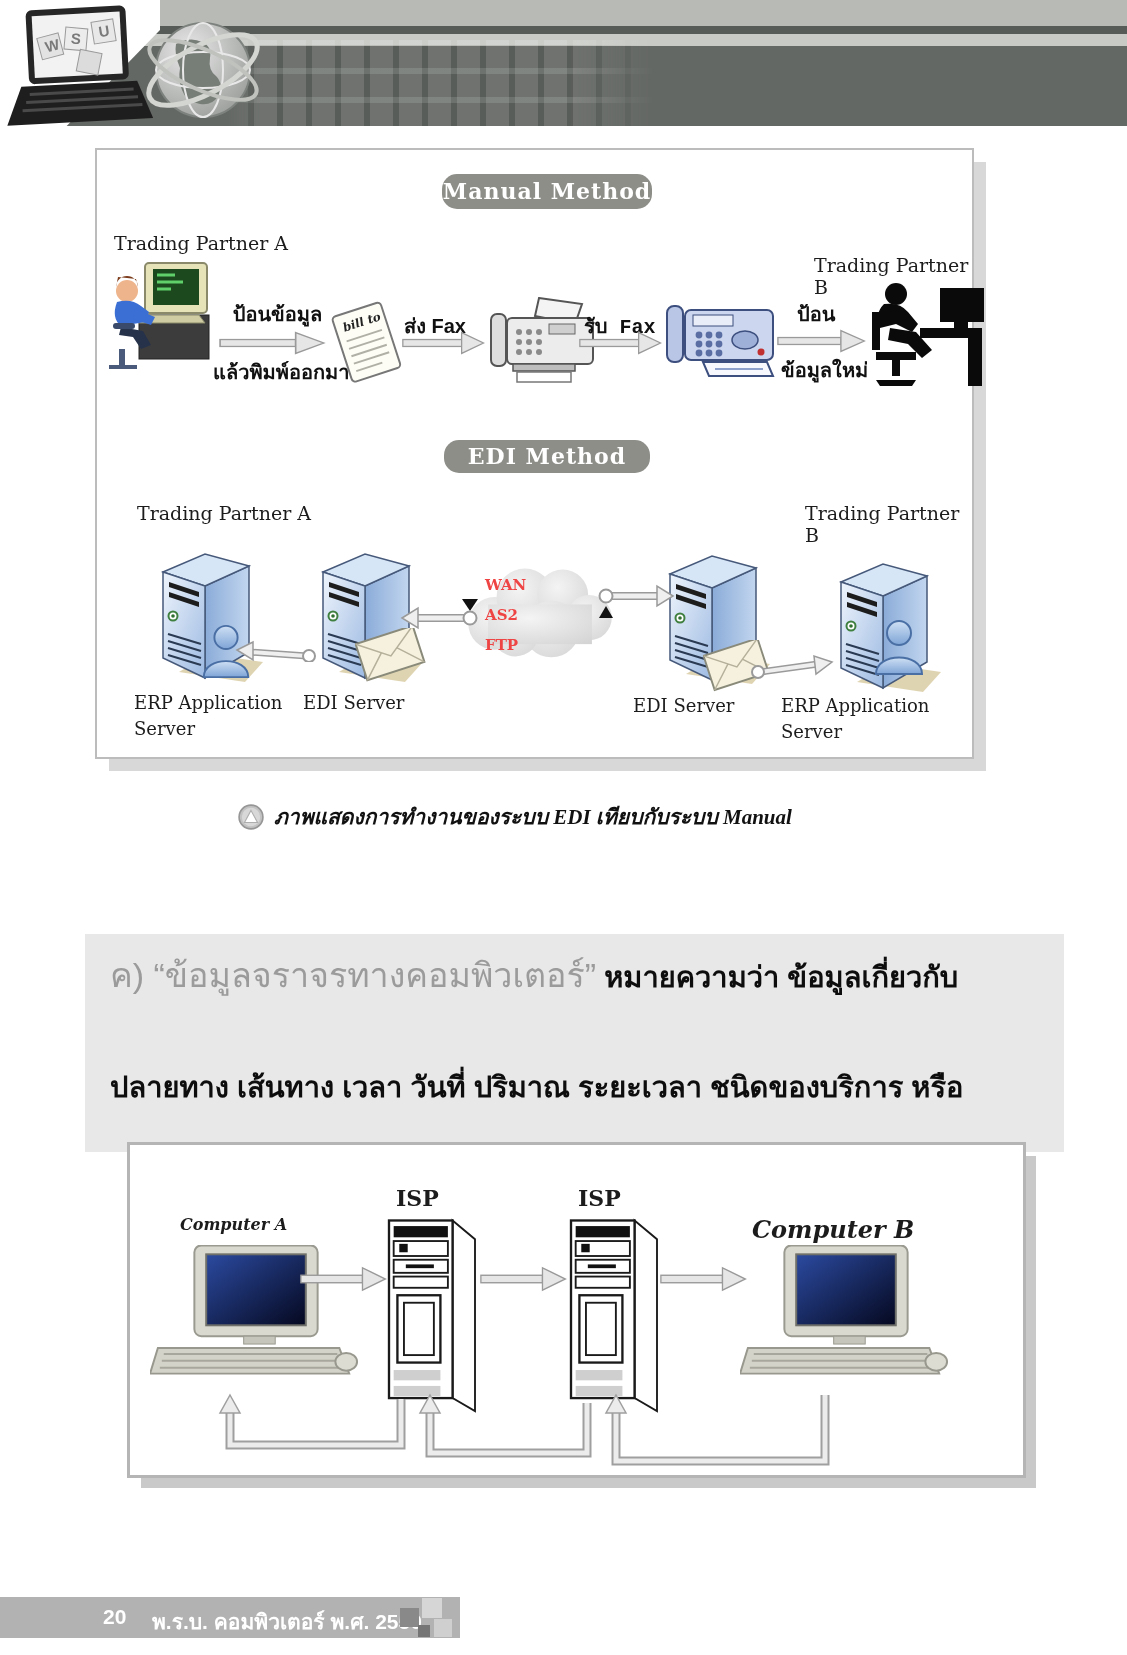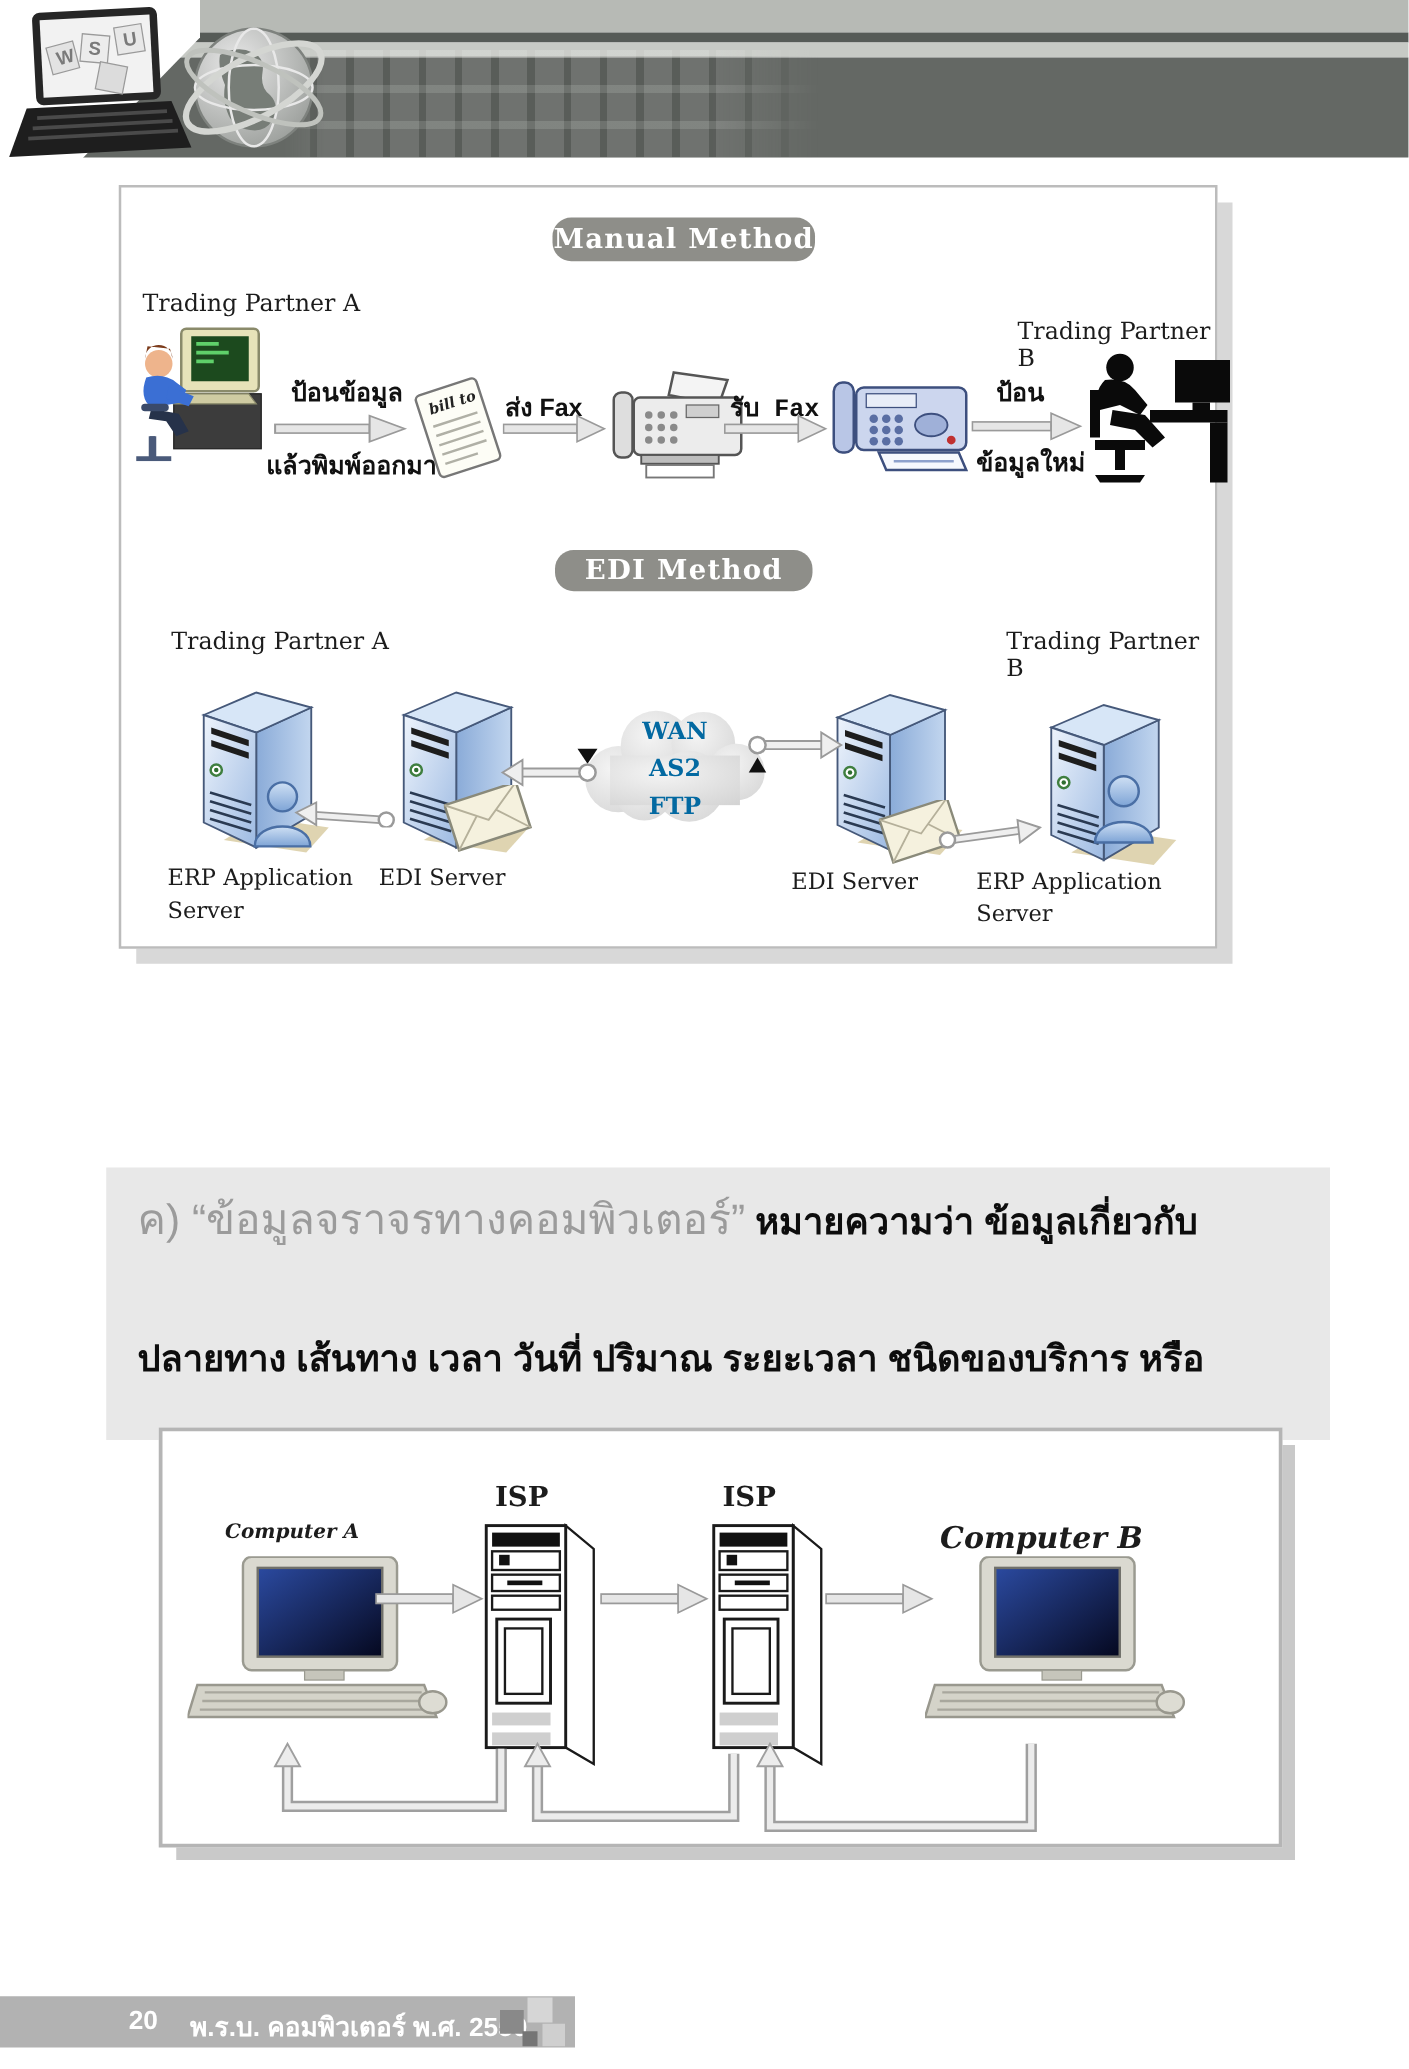--- a/index.html
+++ b/index.html
@@ -22,22 +22,22 @@
   .box1{position:absolute;left:95px;top:148px;width:875px;height:607px;background:#fff;
         border:2px solid #bcbcbc;box-shadow:13px 13px 0 -1px #d8d8d8;}
   .box2{position:absolute;left:127px;top:1142px;width:893px;height:330px;background:#fff;
         border:3px solid #b5b5b5;box-shadow:12px 12px 0 -2px #c9c9c9;}
   .badge{position:absolute;background:#8e8e89;color:#fff;border-radius:15px;text-align:center;
          font-family:"DejaVu Serif",serif;font-weight:700;font-size:22px;line-height:35px;letter-spacing:1px;}
   .eng{font-family:"DejaVu Serif",serif;color:#1c1c1c;}
   .partner{font-size:19px;}
   .srvlabel{font-size:18px;line-height:26px;}
   .thlbl{font-weight:700;font-size:20px;color:#111;white-space:nowrap;}
-  .cloudtxt{font-family:"DejaVu Serif",serif;font-weight:700;font-size:19px;color:#0369a1;
-            text-align:center;line-height:30px;}
+  .cloudtxt{font-family:"DejaVu Serif",serif;font-weight:700;font-size:15px;color:#ef4444;
+            line-height:30px;}
   
   .caption{position:absolute;display:flex;align-items:center;gap:10px;
            font-family:"Liberation Serif",serif;font-style:italic;font-weight:700;
            font-size:21px;color:#111;white-space:nowrap;}
   
   .para{position:absolute;left:85px;top:934px;width:979px;height:218px;background:#e8e8e8;}
   .pline{position:absolute;left:25px;font-weight:700;font-size:29px;color:#0d0d0d;white-space:nowrap;}
   .plead{font-weight:400;font-size:34px;color:#9b9b9b;letter-spacing:0;}
   
   .fbar{position:absolute;left:0;top:1597px;width:460px;height:41px;background:#b2b2b2;}
@@ -384,20 +384,26 @@
       <div>Server</div>
     </div>
     <div class="abs eng srvlabel" style="left:206px;top:540px;">EDI Server</div>
     <div class="abs eng srvlabel" style="left:536px;top:543px;">EDI Server</div>
     <div class="abs eng srvlabel" style="left:684px;top:543px;">
       <div>ERP Application</div>
       <div>Server</div>
     </div>
   </section>
 
+  <div class="caption" style="left:238px;top:800px;">
+    <svg width="26" height="26" viewBox="0 0 24 24">
+        <use href="#cap-icon"></use>
+      </svg>
+    <span>ภาพแสดงการทำงานของระบบ EDI เทียบกับระบบ Manual</span>
+  </div>
 
   <section class="para">
     <div class="pline" style="top:14px;">
       <span class="plead">ค) “ข้อมูลจราจรทางคอมพิวเตอร์”</span>
       <span>หมายความว่า ข้อมูลเกี่ยวกับ</span>
     </div>
     <div class="pline" style="top:130px;">ปลายทาง เส้นทาง เวลา วันที่ ปริมาณ ระยะเวลา ชนิดของบริการ หรือ</div>
   </section>
 
   <section class="box2">

